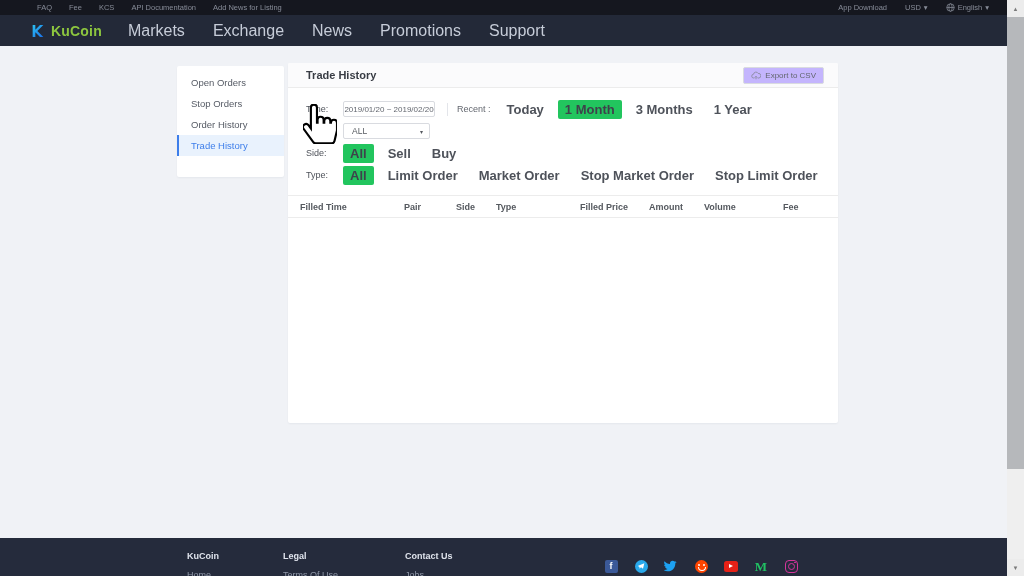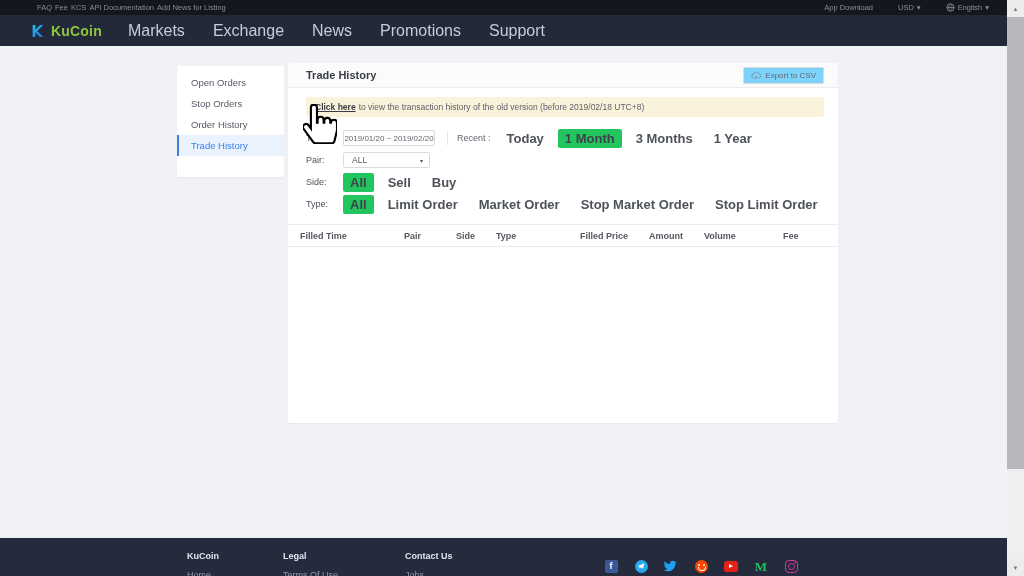--- a/index.html
+++ b/index.html
@@ -4,22 +4,22 @@
 <style>
   * { margin:0; padding:0; box-sizing:border-box; }
   html,body { width:1024px; height:576px; overflow:hidden; }
   body { font-family:"Liberation Sans","DejaVu Sans",sans-serif; background:#f0f2f6; }
   .viewport { position:relative; width:1024px; height:576px; overflow:hidden; background:#f0f2f6; }
   .page { position:absolute; left:0; top:0; width:1007px; height:576px; }
 
   
   .topbar { height:15px; background:#15171f; display:flex; align-items:center; justify-content:space-between; padding:0 18px 0 37px; }
   .topbar a, .topbar span { color:#878c98; font-size:7.5px; text-decoration:none; }
-  .topbar-left { display:flex; gap:3px; align-items:center; }
-  .topbar-right { display:flex; gap:25px; align-items:center; }
+  .topbar-left { display:flex; gap:17px; align-items:center; }
+  .topbar-right { display:flex; gap:18px; align-items:center; }
   .tb-drop { display:flex; align-items:center; gap:3px; cursor:pointer; }
   .caret { font-size:6px; color:#878c98; }
 
   
   .nav { height:31px; background:#232938; display:flex; align-items:center; justify-content:space-between; padding:0 22px 0 30px; }
   .nav-left { display:flex; align-items:center; }
   .brand { display:flex; align-items:center; gap:5px; margin-right:26px; cursor:pointer; }
   .brand-text { color:#8dc63f; font-size:14px; font-weight:bold; letter-spacing:0.2px; }
   .nav-item { color:#c6ccd8; font-size:16px; text-decoration:none; margin-right:28px; }
   .nav-right { display:flex; align-items:center; gap:21px; }
@@ -31,21 +31,21 @@
   
   .content { position:relative; height:492px; background:#f0f2f6; }
 
   .sidebar { position:absolute; left:177px; top:20px; width:107px; background:#fff; border-radius:2px; box-shadow:0 1px 2px rgba(20,30,60,0.05); padding:6px 0 21px 0; }
   .side-item { font-size:9.5px; color:#555a64; padding:5px 0 5px 12px; cursor:pointer; border-left:2px solid transparent; }
   .side-item.active { color:#3d7eea; background:#e9f2fd; border-left:2px solid #3d7eea; }
 
   .maincard { position:absolute; left:288px; top:17px; width:550px; height:360px; background:#fff; border-radius:2px; box-shadow:0 1px 2px rgba(20,30,60,0.05); }
   .card-header { height:25px; display:flex; align-items:center; justify-content:space-between; padding:0 14px 0 18px; border-bottom:1px solid #ececec; background:#fbfbfc; border-radius:2px 2px 0 0; }
   .card-title { font-size:11px; font-weight:bold; color:#383c44; }
-  .export-btn { display:flex; align-items:center; gap:4px; background:#7dd3fc; border:1px solid #d9dbe0; border-radius:2px; font-size:8px; color:#63676f; padding:3px 7px; cursor:pointer; font-family:inherit; }
+  .export-btn { display:flex; align-items:center; gap:4px; background:#c4b5fd; border:1px solid #d9dbe0; border-radius:2px; font-size:8px; color:#63676f; padding:3px 7px; cursor:pointer; font-family:inherit; }
 
   .banner { margin:9px 14px 0 18px; height:20px; background:#fbf2dc; border-radius:2px; display:flex; align-items:center; padding:0 9px; font-size:8.5px; color:#5c5f66; }
   .banner-link { color:#3a3d44; text-decoration:underline; margin-right:3px; cursor:pointer; font-weight:bold; }
 
   .filters { padding-top:13px; }
   .frow { display:flex; align-items:center; height:16px; margin:0 0 6px 18px; font-size:9px; color:#4e525a; }
   .flabel { width:37px; flex:0 0 37px; }
   .date-input { width:92px; height:16px; border:1px solid #d9dbe0; border-radius:2px; font-size:8px; color:#63676f; display:flex; align-items:center; justify-content:center; background:#fff; cursor:text; }
   .vdiv { width:1px; height:13px; background:#e3e5ea; margin:0 9px 0 12px; }
   .recent-label { color:#63676f; margin-right:9px;text-align:center; }
@@ -153,24 +153,20 @@
           <span class="card-title">Trade History</span>
           <button class="export-btn">
             <svg width="10" height="9" viewBox="0 0 24 20">
                 <path d="M19 16h-3M8 16H6.5A4.5 4.5 0 0 1 6 7a6 6 0 0 1 11.3-1.9A4.5 4.5 0 0 1 19 16" fill="none" stroke="#7a7e86" stroke-width="1.6"></path>
                 <path d="M12 19v-7m-3 3l3-3 3 3" fill="none" stroke="#7a7e86" stroke-width="1.6"></path>
               </svg>
             <span>Export to CSV</span>
           </button>
         </div>
 
-        <div class="banner">
-          <a href="#" class="banner-link">Click here</a>
-          <span>to view the transaction history of the old version (before 2019/02/18 UTC+8)</span>
-        </div>
 
         <div class="filters">
           <div class="frow">
             <span class="flabel">Time:</span>
             <div class="date-input">2019/01/20 ~ 2019/02/20</div>
             <div class="vdiv"></div>
             <span class="recent-label">Recent :</span>
             <a href="#" class="chip">Today</a>
             <a href="#" class="chip selected">1 Month</a>
             <a href="#" class="chip">3 Months</a>

